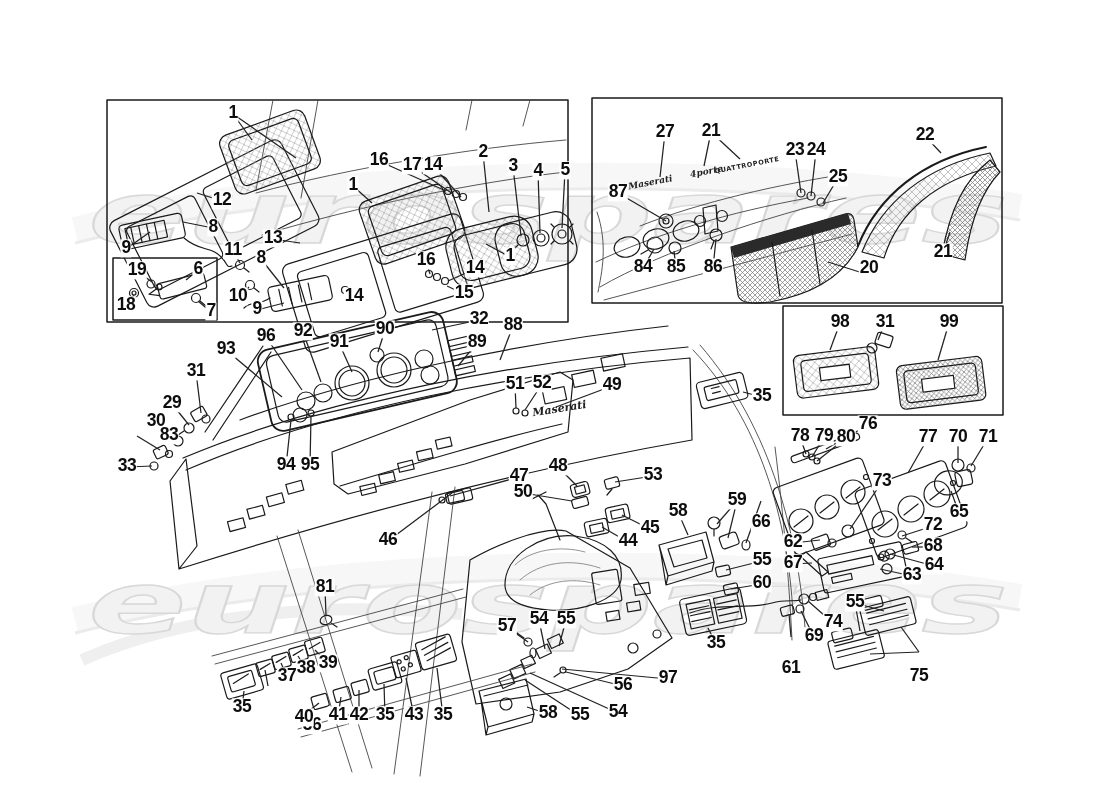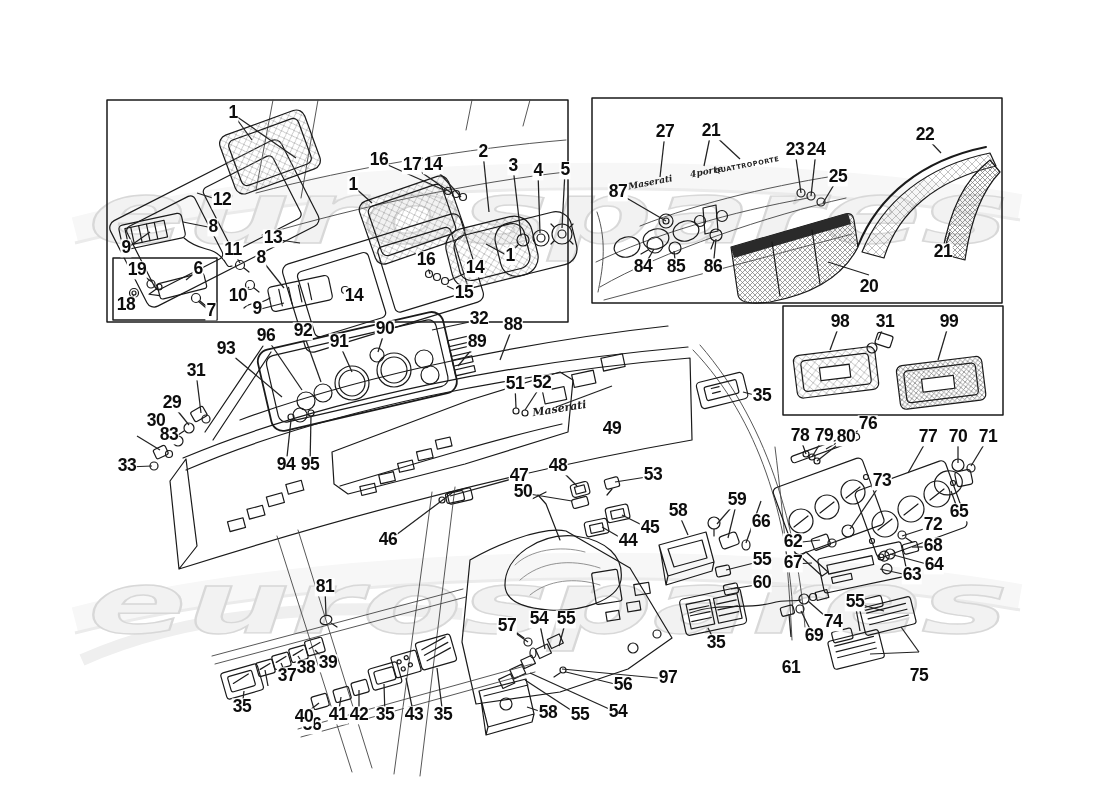--- a/index.html
+++ b/index.html
@@ -578,21 +578,21 @@
       <span class="plabel" style="left: 665px; top: 133px;">27</span>
       <span class="plabel" style="left: 711px; top: 132px;">21</span>
       <span class="plabel" style="left: 795px; top: 151px;">23</span>
       <span class="plabel" style="left: 816px; top: 151px;">24</span>
       <span class="plabel" style="left: 838px; top: 178px;">25</span>
       <span class="plabel" style="left: 925px; top: 136px;">22</span>
       <span class="plabel" style="left: 618px; top: 193px;">87</span>
       <span class="plabel" style="left: 643px; top: 268px;">84</span>
       <span class="plabel" style="left: 676px; top: 268px;">85</span>
       <span class="plabel" style="left: 713px; top: 268px;">86</span>
-      <span class="plabel" style="left: 869px; top: 288px;">20</span>
+      <span class="plabel" style="left: 869px; top: 269px;">20</span>
       <span class="plabel" style="left: 943px; top: 253px;">21</span>
       <span class="plabel" style="left: 840px; top: 323px;">98</span>
       <span class="plabel" style="left: 885px; top: 323px;">31</span>
       <span class="plabel" style="left: 949px; top: 323px;">99</span>
       <span class="plabel" style="left: 479px; top: 320px;">32</span>
       <span class="plabel" style="left: 513px; top: 326px;">88</span>
       <span class="plabel" style="left: 477px; top: 343px;">89</span>
       <span class="plabel" style="left: 385px; top: 330px;">90</span>
       <span class="plabel" style="left: 339px; top: 343px;">91</span>
       <span class="plabel" style="left: 303px; top: 332px;">92</span>
@@ -600,21 +600,21 @@
       <span class="plabel" style="left: 226px; top: 350px;">93</span>
       <span class="plabel" style="left: 196px; top: 372px;">31</span>
       <span class="plabel" style="left: 172px; top: 404px;">29</span>
       <span class="plabel" style="left: 156px; top: 422px;">30</span>
       <span class="plabel" style="left: 137px; top: 436px; margin-left: 32px;">83</span>
       <span class="plabel" style="left: 127px; top: 467px;">33</span>
       <span class="plabel" style="left: 286px; top: 466px;">94</span>
       <span class="plabel" style="left: 310px; top: 466px;">95</span>
       <span class="plabel" style="left: 515px; top: 385px;">51</span>
       <span class="plabel" style="left: 542px; top: 384px;">52</span>
-      <span class="plabel" style="left: 612px; top: 386px; margin-top: 44px;">49</span>
+      <span class="plabel" style="left: 612px; top: 386px;">49</span>
       <span class="plabel" style="left: 762px; top: 397px;">35</span>
       <span class="plabel" style="left: 388px; top: 541px;">46</span>
       <span class="plabel" style="left: 519px; top: 477px;">47</span>
       <span class="plabel" style="left: 523px; top: 493px;">50</span>
       <span class="plabel" style="left: 558px; top: 467px;">48</span>
       <span class="plabel" style="left: 653px; top: 476px;">53</span>
       <span class="plabel" style="left: 650px; top: 529px;">45</span>
       <span class="plabel" style="left: 628px; top: 542px;">44</span>
       <span class="plabel" style="left: 678px; top: 512px;">58</span>
       <span class="plabel" style="left: 737px; top: 501px;">59</span>

